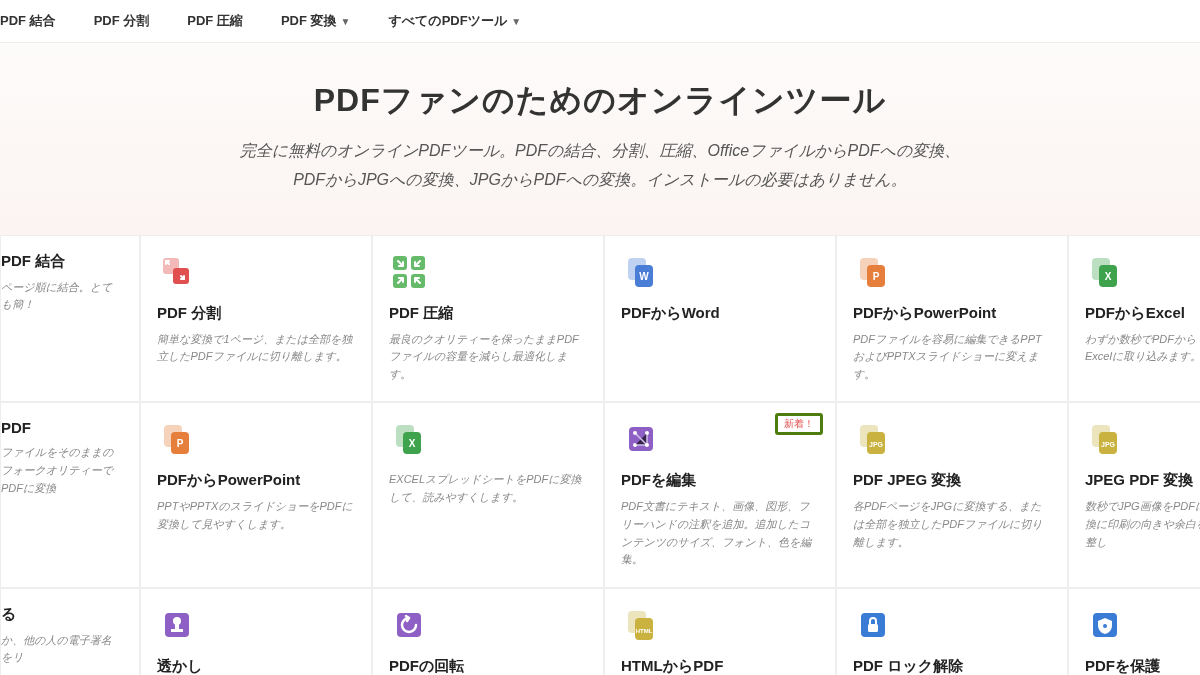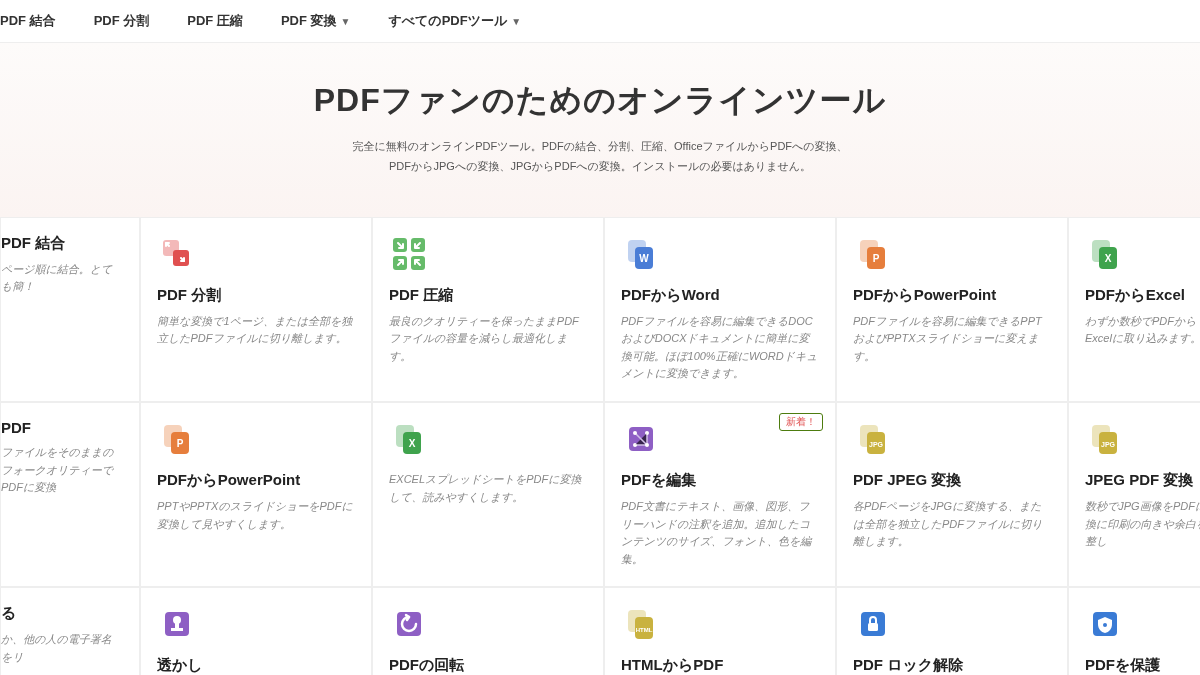--- a/index.html
+++ b/index.html
@@ -35,23 +35,24 @@
     padding: 36px 20px 40px;
     background: linear-gradient(180deg, #fdfbfa 0%, #fbf4f2 100%);
   }
   .hero h1 {
     font-size: 32px;
     font-weight: 700;
     letter-spacing: 1px;
     margin-bottom: 14px;
   }
   .hero p {
-    font-size: 11px;
+    font-size: 16px;
     color: #555;
     line-height: 1.8;
+    font-style: italic;
   }
   .grid {
     display: grid;
     grid-template-columns: 140px repeat(4, 232px) 160px;
     gap: 0;
     background: #eee;
   }
   .card {
     position: relative;
     background: #fff;
@@ -77,21 +78,21 @@
   .card p {
     font-size: 11px;
     color: #888;
     line-height: 1.6;
     font-style: italic;
   }
   .badge {
     position: absolute;
     top: 10px;
     right: 12px;
-    border: 1px solid #4d7c0f;
+    border: 3px solid #4d7c0f;
     color: #e05050;
     font-size: 10px;
     padding: 1px 6px;
     border-radius: 3px;
   }
   .card.cut-left h3 { margin-top: 0; }
   .card.cut-left { padding-left: 0; }
   .card.cut-right { padding-right: 4px; }
   svg { display: block; }
 </style>
@@ -161,21 +162,20 @@
     </div>
     <div class="card">
       <div class="icon">
         <svg width="40" height="40" viewBox="0 0 40 40">
           <rect x="7" y="6" width="18" height="22" rx="4" fill="#4a7dd6" opacity="0.35"></rect>
           <rect x="14" y="13" width="18" height="22" rx="4" fill="#4a7dd6"></rect>
           <text x="23" y="28" font-size="10" font-weight="700" text-anchor="middle" fill="#fff">W</text>
         </svg>
       </div>
       <h3>PDFからWord</h3>
-      <p>PDFファイルを容易に編集できるDOCおよびDOCXドキュメントに簡単に変換可能。ほぼ100%正確にWORDドキュメントに変換できます。</p>
     </div>
     <div class="card">
       <div class="icon">
         <svg width="40" height="40" viewBox="0 0 40 40">
           <rect x="7" y="6" width="18" height="22" rx="4" fill="#e67e3c" opacity="0.35"></rect>
           <rect x="14" y="13" width="18" height="22" rx="4" fill="#e67e3c"></rect>
           <text x="23" y="28" font-size="10" font-weight="700" text-anchor="middle" fill="#fff">P</text>
         </svg>
       </div>
       <h3>PDFからPowerPoint</h3>

